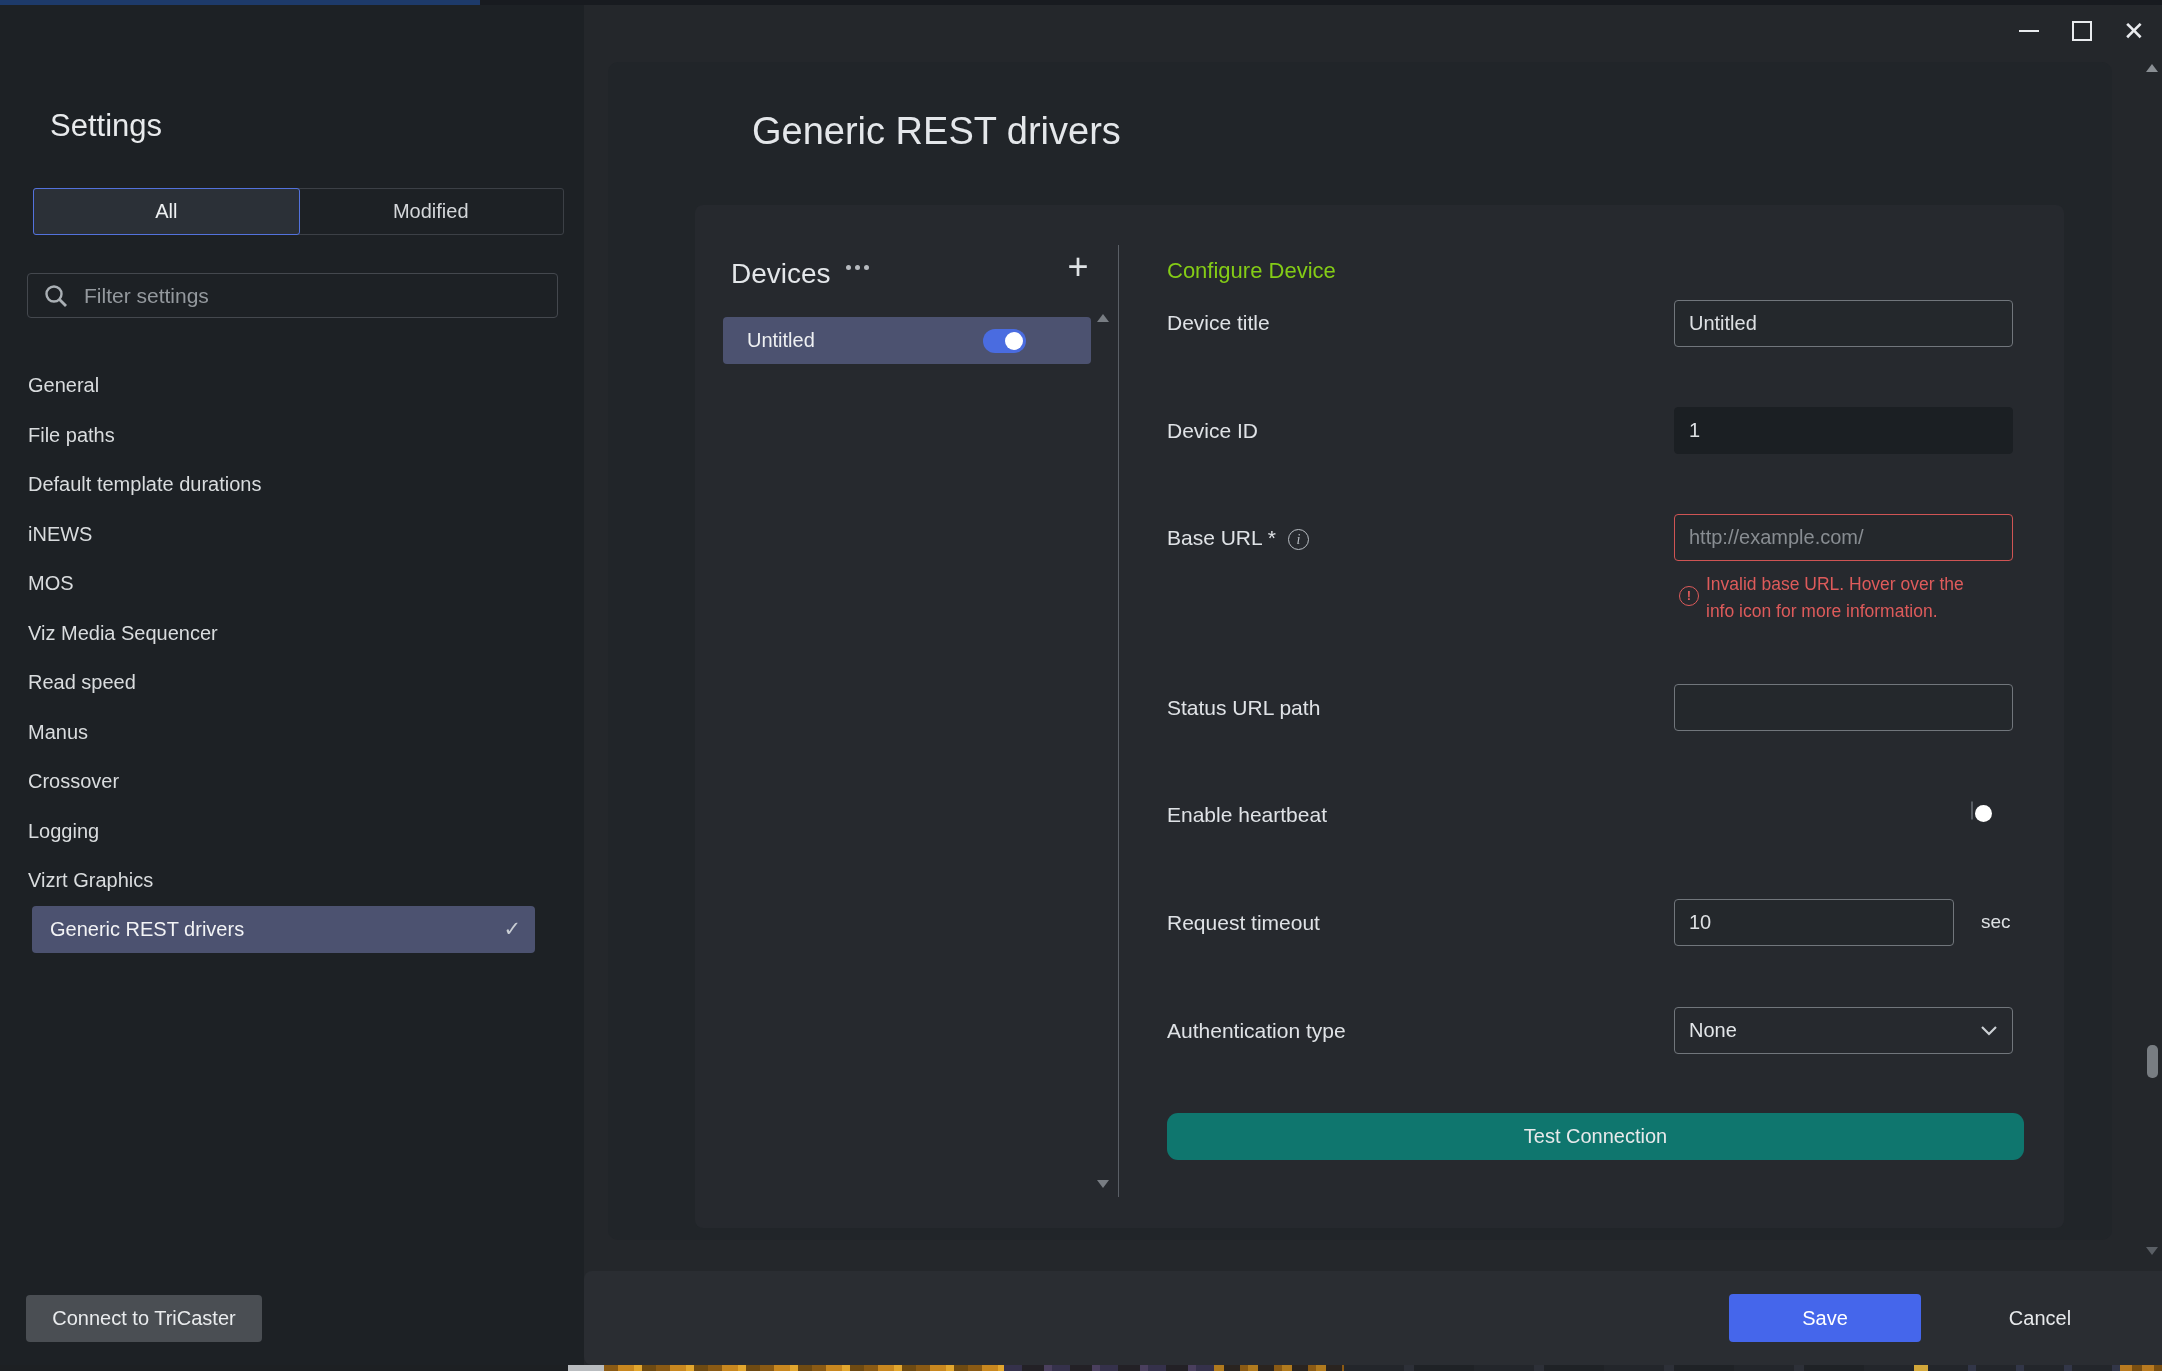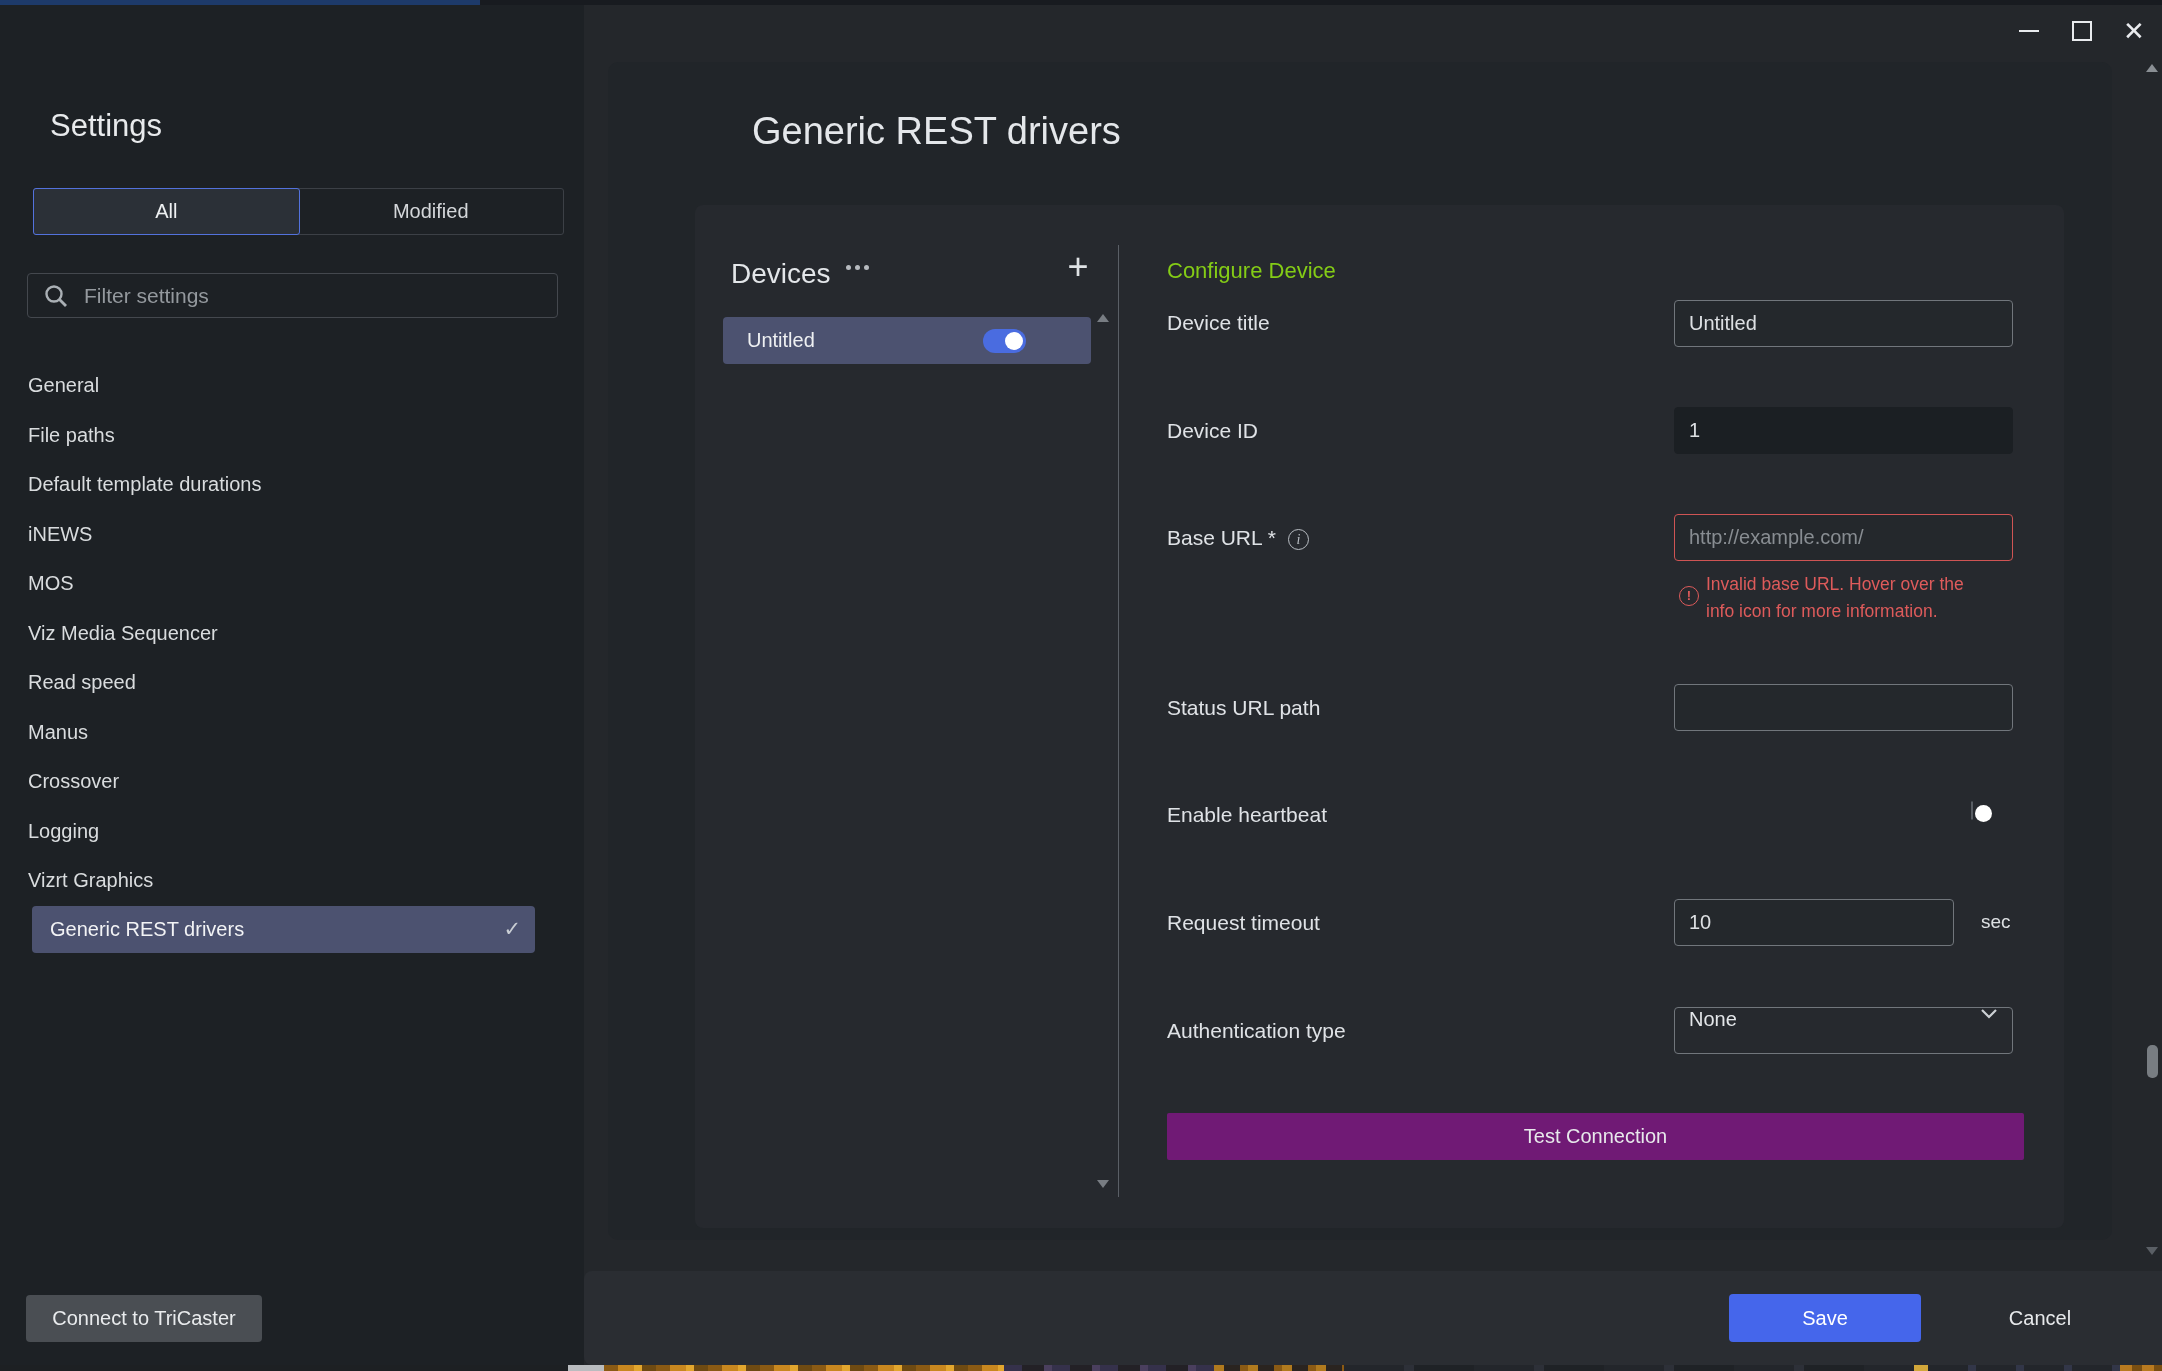--- a/index.html
+++ b/index.html
@@ -71,22 +71,22 @@
     font-family:"Liberation Serif",serif;font-style:italic;font-size:14px;color:#b9bec4;text-align:center;line-height:19px;
     vertical-align:middle;margin-left:12px;cursor:pointer;}
   #error-icon{left:1679px;top:586px;width:18px;height:18px;border:1.5px solid #de5b5b;border-radius:50%;
     color:#de5b5b;font-size:13px;text-align:center;line-height:18px;font-weight:700;}
   #error-text{left:1706px;top:571px;font-size:17.5px;line-height:27px;color:#de5b5b;}
   #hb-toggle{left:1971px;top:802px;width:43px;height:25px;background:#202428;border:1px solid #585d63;box-sizing:border-box;}
   #hb-toggle .knob{position:absolute;left:3px;top:3px;width:17px;height:17px;border-radius:50%;background:#ffffff;}
   #in-timeout{width:280px;}
   #sec-label{left:1981px;top:911px;font-size:19px;color:#dde0e3;}
   #auth-select{left:1674px;top:1007px;width:339px;height:47px;box-sizing:border-box;border:1px solid #71767c;border-radius:4px;
-    display:flex;justify-content:space-between;padding:0 14px;font-size:20px;color:#e3e6e9;cursor:pointer;}
-  #test-btn{left:1167px;top:1113px;width:857px;height:47px;background:#701a75;border-radius:2px;
+    display:flex;align-items:center;justify-content:space-between;padding:0 14px;font-size:20px;color:#e3e6e9;cursor:pointer;}
+  #test-btn{left:1167px;top:1113px;width:857px;height:47px;background:#0f766e;border-radius:11px;
     display:flex;align-items:center;justify-content:center;font-size:20px;color:#e7e9eb;cursor:pointer;}
 
   
   #footer{left:584px;top:1271px;width:1578px;height:94px;background:#2a2d32;border-radius:8px 0 0 8px;}
   #save-btn{left:1729px;top:1294px;width:192px;height:48px;background:#4566eb;border-radius:4px;
     display:flex;align-items:center;justify-content:center;font-size:20px;color:#ffffff;cursor:pointer;}
   #cancel-btn{left:1985px;top:1294px;width:110px;height:48px;display:flex;align-items:center;justify-content:center;font-size:20px;color:#e7e9eb;cursor:pointer;}
 
   
   #sb-up{left:2146px;top:64px;}

